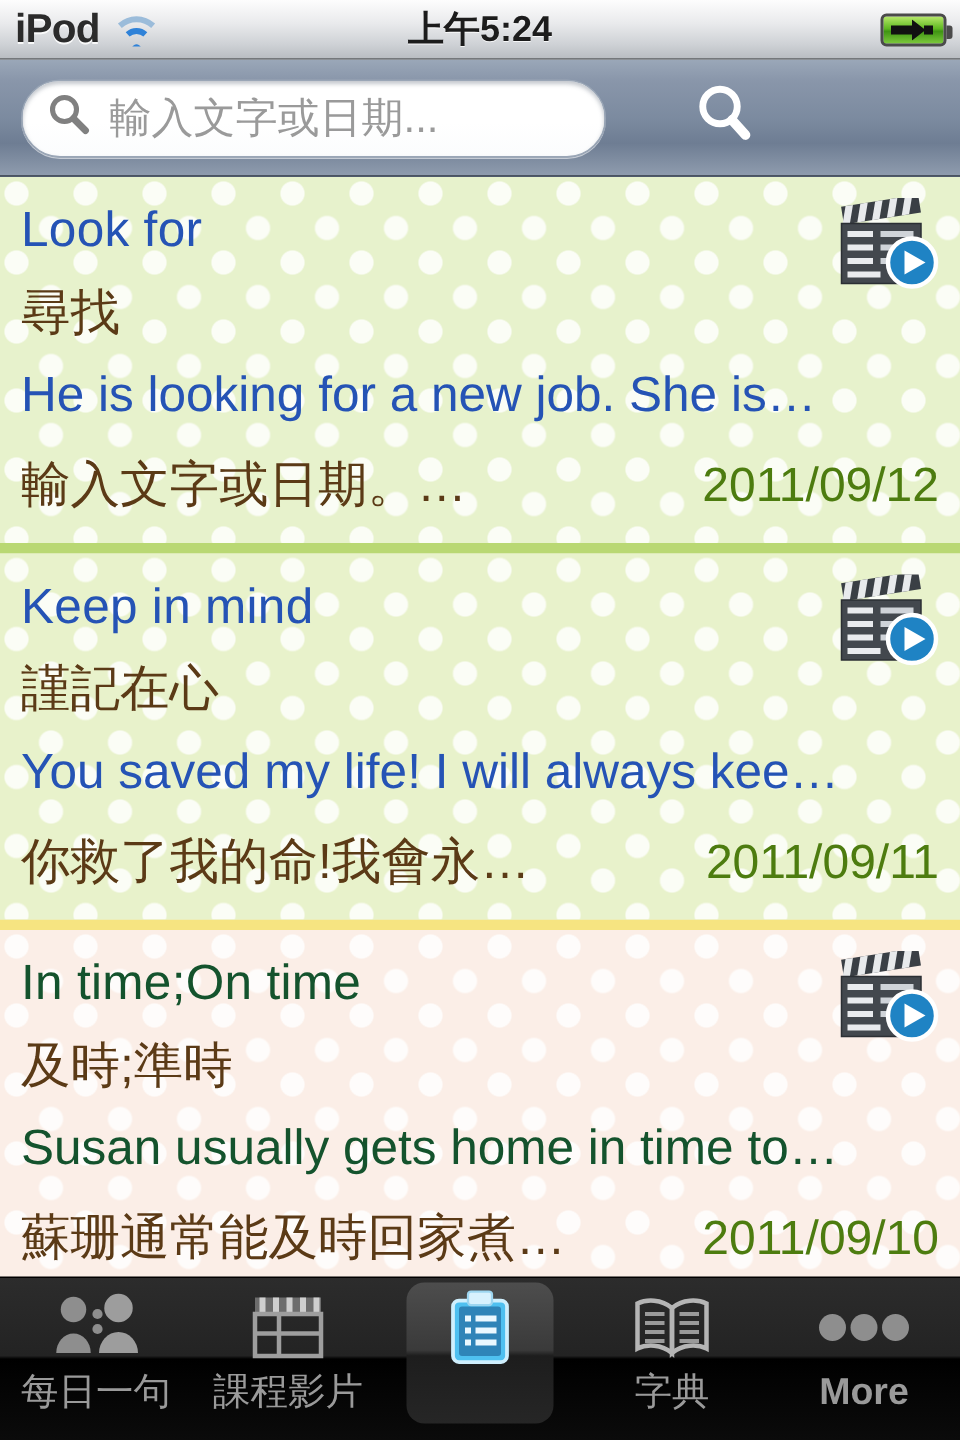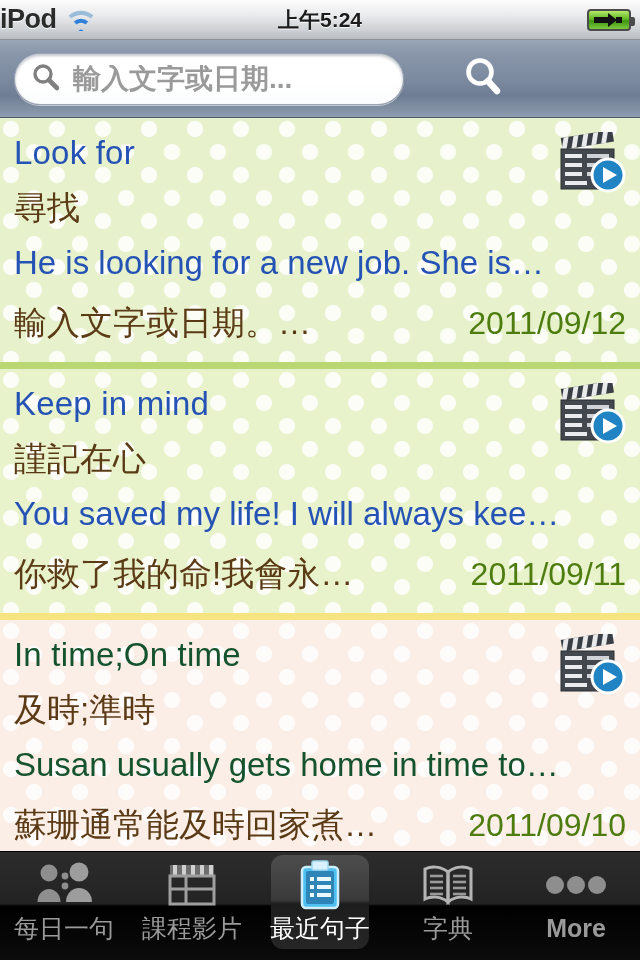--- a/index.html
+++ b/index.html
@@ -21,36 +21,36 @@
     position: relative;
     height: 40px;
     background: linear-gradient(to bottom, #fdfdfd 0%, #e9eaec 40%, #cfd2d6 75%, #b9bdc2 100%);
     border-bottom: 1px solid #8d9196;
     display: flex;
     align-items: center;
     box-sizing: border-box;
   }
   .sb-left {
     display: flex; align-items: center;
-    gap: 9px;
+    padding-left: 10px; gap: 9px;
   }
   .sb-carrier {
     font-size: 27px;
     font-weight: bold;
     color: #2b2b2b;
     letter-spacing: -0.5px;
     line-height: 1;
     text-shadow: 0 1px 0 rgba(255,255,255,0.85);
   }
   .wifi-icon { width: 30px; height: 22px; display:block; }
   .sb-center {
     position: absolute;
     left: 0; right: 0;
     text-align: center;
-    font-size: 21px;
+    font-size: 24px;
     font-weight: bold;
     color: #1c1c1c;
     line-height: 40px;
     text-shadow: 0 1px 0 rgba(255,255,255,0.8);
     pointer-events: none;
   }
   .sb-right {
     position: absolute;
     right: 9px; top: 50%;
     transform: translateY(-50%);
@@ -99,21 +99,20 @@
     cursor: text;
   }
   .search-field .mag { margin-left: 16px; flex: 0 0 auto; }
   .search-placeholder {
     margin-left: 12px;
     font-size: 28px;
     color: #9a9a9a;
     line-height: 1;
     white-space: nowrap;
     overflow: hidden;
-    font-weight: bold;
   }
   .search-button {
     position: absolute;
     left: 456px;
     top: 50%;
     transform: translateY(-50%);
     width: 56px; height: 56px;
     display: flex; align-items: center; justify-content: center;
     cursor: pointer;
   }
@@ -467,21 +466,20 @@
           <g fill="#eaf8ff">
             <rect x="12" y="17" width="4" height="4"></rect>
             <rect x="19" y="17" width="14" height="4"></rect>
             <rect x="12" y="25" width="4" height="4"></rect>
             <rect x="19" y="25" width="14" height="4"></rect>
             <rect x="12" y="33" width="4" height="4"></rect>
             <rect x="19" y="33" width="14" height="4"></rect>
           </g>
         </svg>
       </div>
-      <div class="tab-label">最近句子</div>
     </div>
 
     <div class="tab">
       <div class="tab-ico">
         <svg width="54" height="44" viewBox="0 0 54 44">
           <path d="M27 9 C20 3 10 3 4 6 v30 c6 -3 16 -3 23 3 z" fill="none" stroke="#b5b5b5" stroke-width="3"></path>
           <path d="M27 9 C34 3 44 3 50 6 v30 c-6 -3 -16 -3 -23 3 z" fill="none" stroke="#b5b5b5" stroke-width="3"></path>
           <g stroke="#9a9a9a" stroke-width="2.6">
             <line x1="9" y1="13" x2="22" y2="13"></line>
             <line x1="9" y1="19" x2="22" y2="19"></line>

